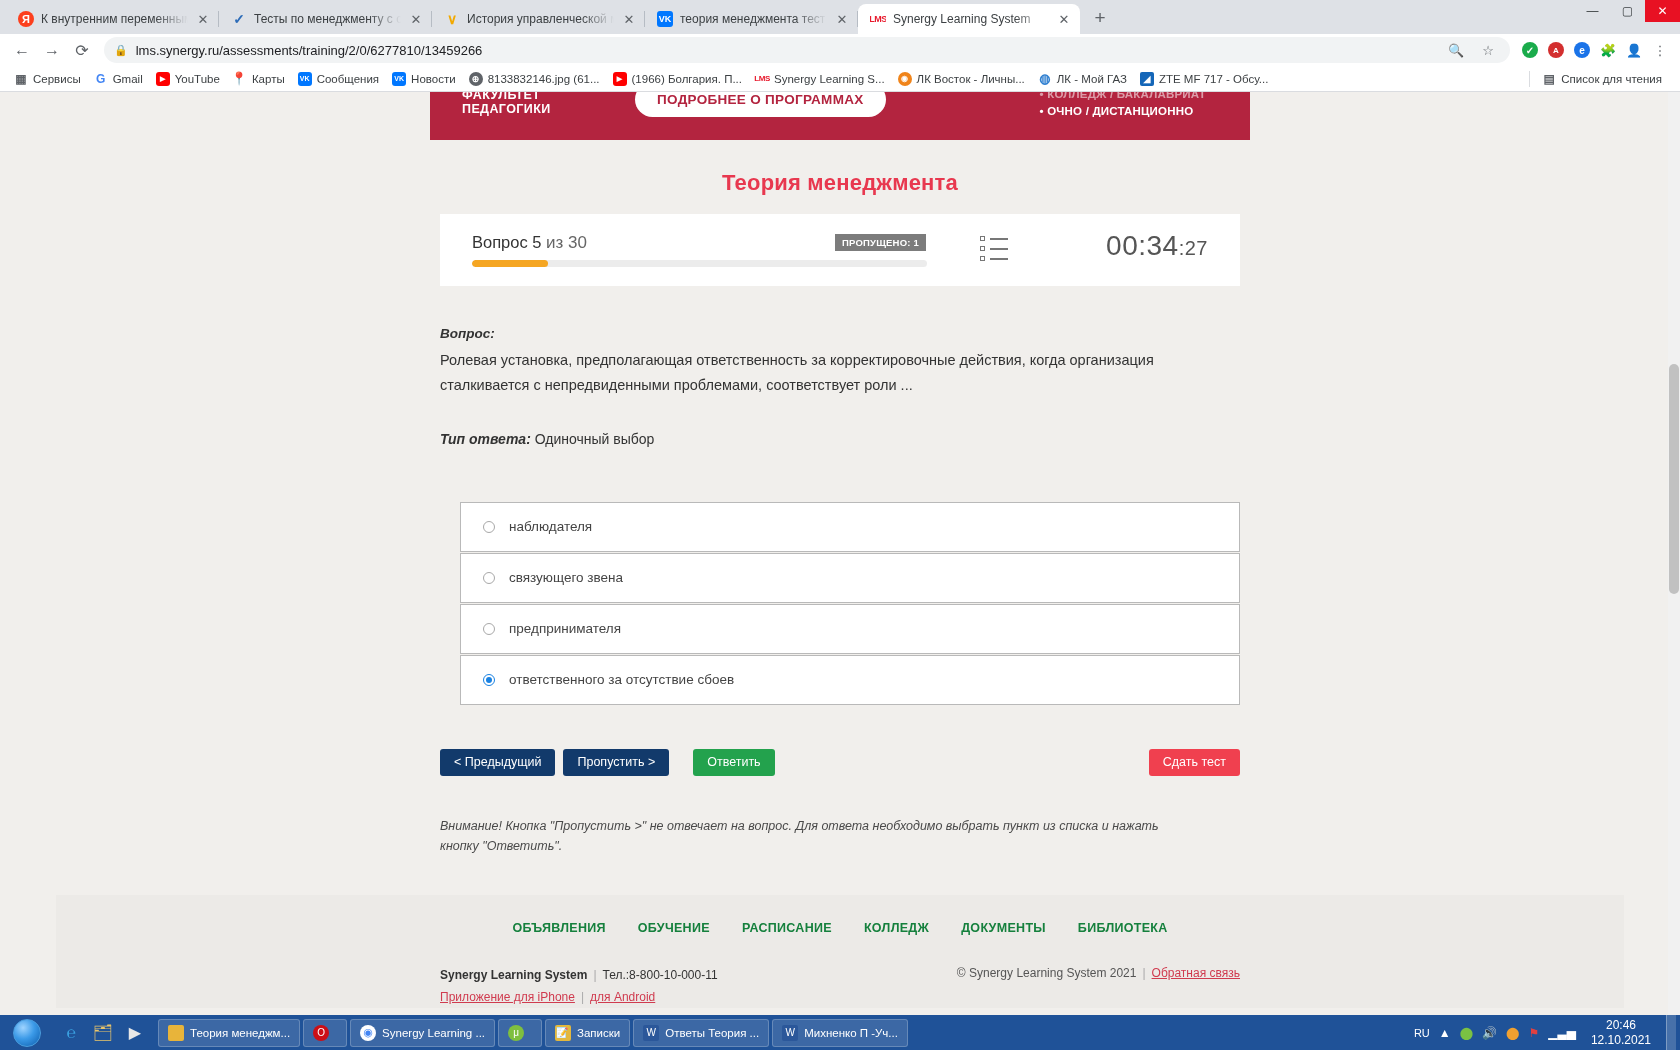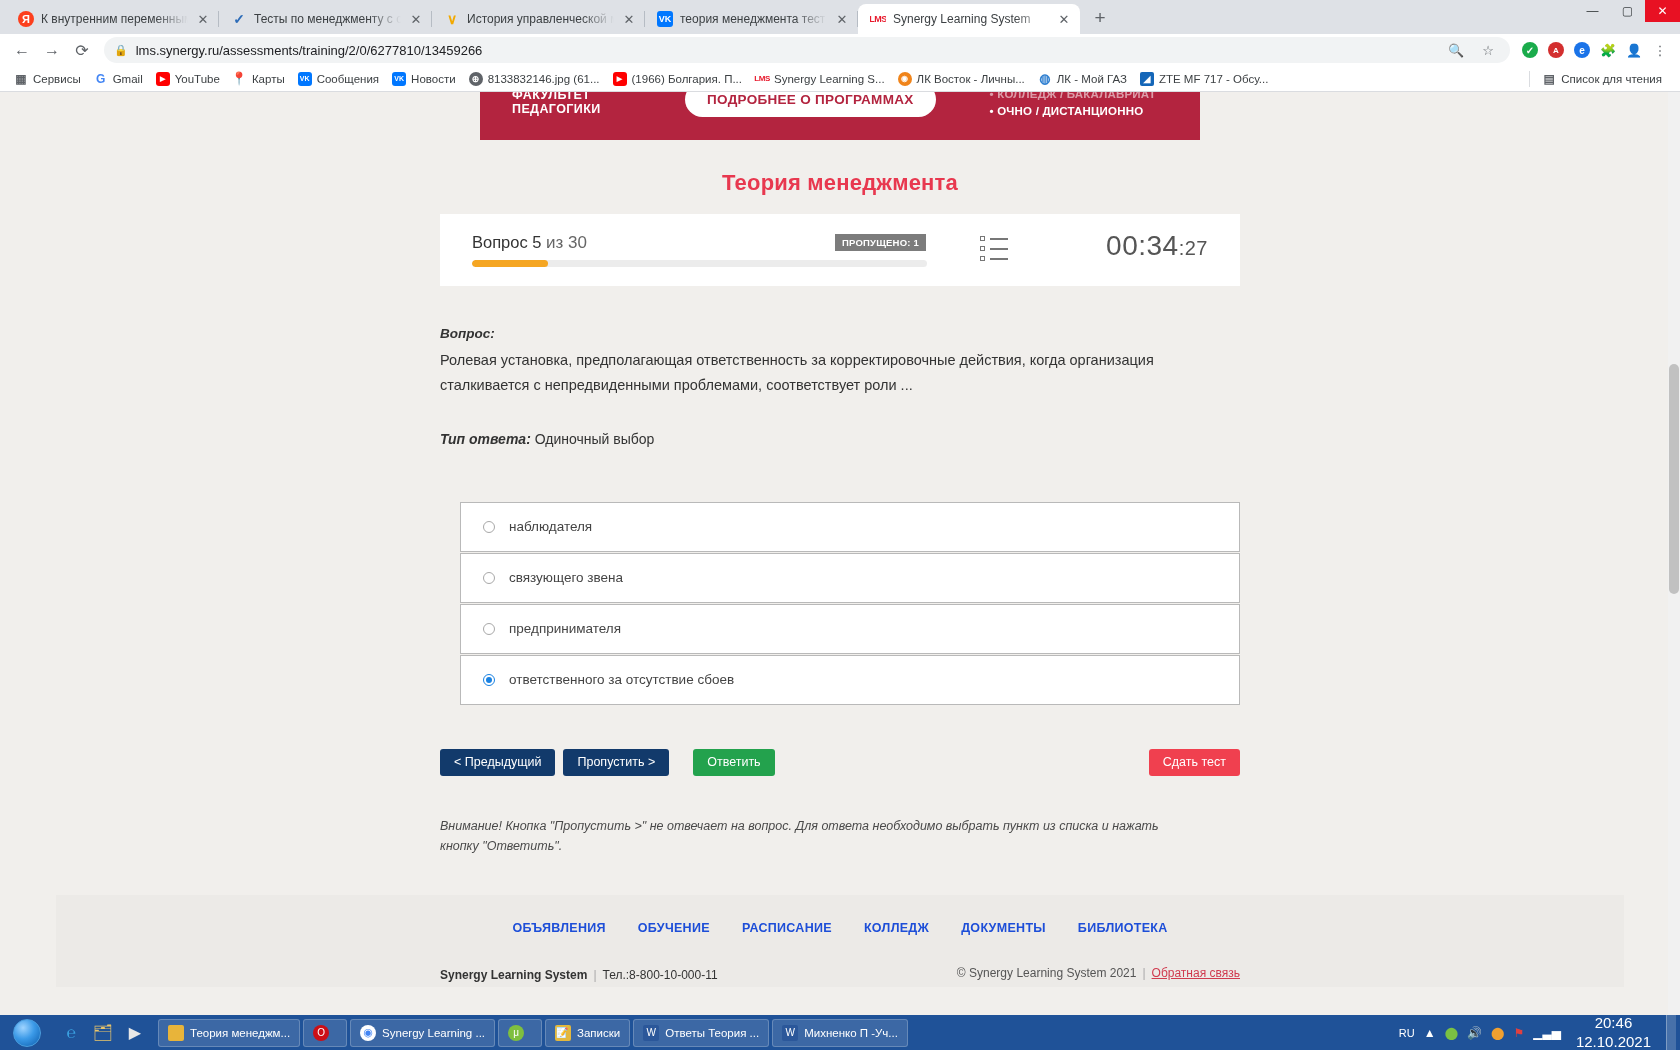--- a/index.html
+++ b/index.html
@@ -97,21 +97,21 @@
   .vostok { background: #f0841a; border-radius: 50%; font-size: 8px; }
   .gaz { background: transparent; color: #2f7fd0; font-size: 13px; }
   .zte { background: #1466b8; color: #fff; font-size: 9px; }
   .bm-right { margin-left: auto; display: flex; align-items: center; gap: 6px; padding-right: 4px; }
   .bm-sep { width: 1px; height: 16px; background: #dadce0; }
 
   
   .page { height: 923px; background: #f1efec; position: relative; overflow: hidden; }
 
   .banner {
-    width: 720px; margin: 0 auto; height: 48px; background: #b3243f;
+    width: 820px; margin: 0 auto; height: 48px; background: #b3243f;
     display: flex; align-items: center; position: relative; color: #fff;
     overflow: hidden;
   }
   .banner-left {
     position: absolute; left: 32px; top: -4px; font-size: 12.5px; font-weight: 700;
     line-height: 1.15; letter-spacing: .4px;
   }
   .banner-btn {
     position: absolute; left: 205px; top: -10px; background: #fff; color: #b3243f;
     font-size: 13.5px; font-weight: 700; padding: 10px 22px; border-radius: 22px;
@@ -186,21 +186,21 @@
   .btn-submit { background: #f0404f; position: absolute; right: 0; }
 
   .note {
     margin-top: 40px; font-size: 12.5px; font-style: italic; color: #4a4a4a;
     line-height: 1.65; max-width: 760px;
   }
 
   .footer { margin-top: 38px; background: #eceae7; width: 1568px; margin-left: -384px; padding: 26px 0 0; }
   .footnav {
     display: flex; justify-content: center; gap: 32px; font-size: 12.5px;
-    font-weight: 700; color: #1d4ed8; letter-spacing: .3px;
+    font-weight: 700; color: #15803d; letter-spacing: .3px;
   }
   .footbody { width: 800px; margin: 30px auto 0; display: flex; font-size: 12px; color: #333; }
   .fb-left { flex: 1; line-height: 1.8; }
   .fb-left b { font-weight: 700; }
   .fb-left .links a { color: #d03b4f; text-decoration: underline; }
   .fb-right { text-align: right; color: #555; padding-top: 1px; }
   .fb-right a { color: #d03b4f; text-decoration: underline; }
   .sep { color: #aaa; margin: 0 6px; }
 
   .scrollbar {
@@ -241,21 +241,21 @@
   .ic-opera { background: #cc0f16; border-radius: 50%; }
   .ic-chrome { background: #fff; color:#4285f4; border-radius: 50%; font-size: 11px; }
   .ic-u { background: #7fbf3f; border-radius: 50%; }
   .ic-note { background: #e3b83e; }
   .ic-word { background: #2b579a; }
   .tray {
     margin-left: auto; display: flex; align-items: center; gap: 9px;
     color: #fff; font-size: 11px; padding-right: 4px;
   }
   .tray-ico { font-size: 12px; }
-  .clock { text-align: center; line-height: 1.25; font-size: 15px; padding: 0 6px; }
+  .clock { text-align: center; line-height: 1.25; font-size: 12px; padding: 0 6px; }
   .showdesk { width: 10px; height: 35px; background: rgba(255,255,255,.18); border-left: 1px solid rgba(255,255,255,.3); }
 </style>
 </head>
 <body>
 
 <div class="browser">
 
   <div class="tabstrip">
     <div class="tab inactive">
       <span class="tab-fav fav-ya">Я</span>
@@ -467,20 +467,23 @@
           <span>РАСПИСАНИЕ</span>
           <span>КОЛЛЕДЖ</span>
           <span>ДОКУМЕНТЫ</span>
           <span>БИБЛИОТЕКА</span>
         </div>
         <div class="footbody">
           <div class="fb-left">
             <div>
               <b>Synergy Learning System</b><span class="sep">|</span><span>Тел.:8-800-10-000-11</span>
             </div>
+            <div class="links">
+              <a href="#">Приложение для iPhone</a><span class="sep">|</span><a href="#">для Android</a>
+            </div>
           </div>
           <div class="fb-right">
             <span>© Synergy Learning System 2021</span><span class="sep">|</span><a href="#">Обратная связь</a>
           </div>
         </div>
       </div>
 
     </div>
 
     <div class="scrollbar">

